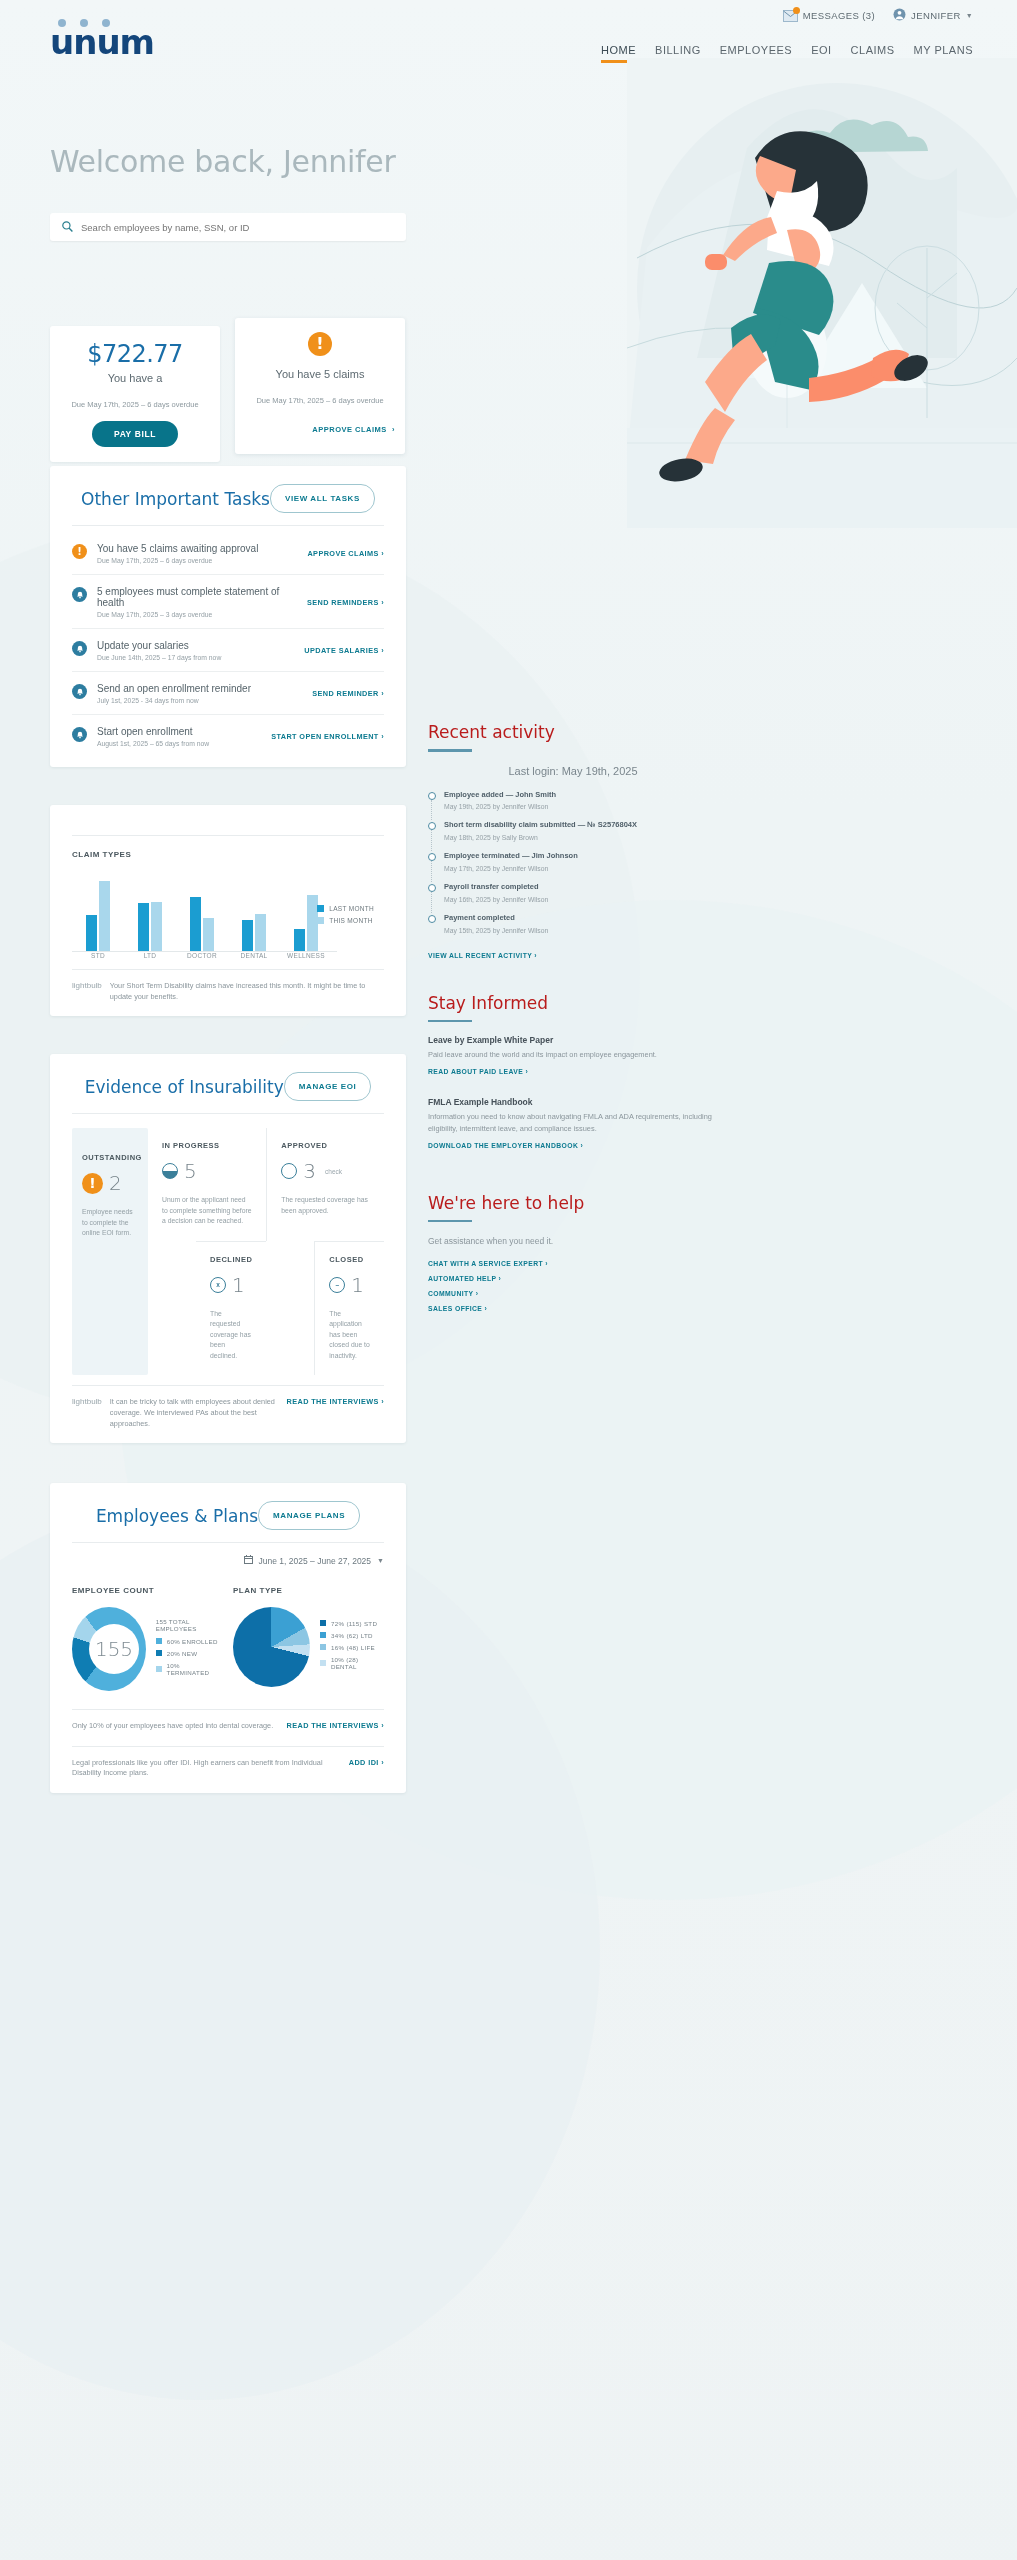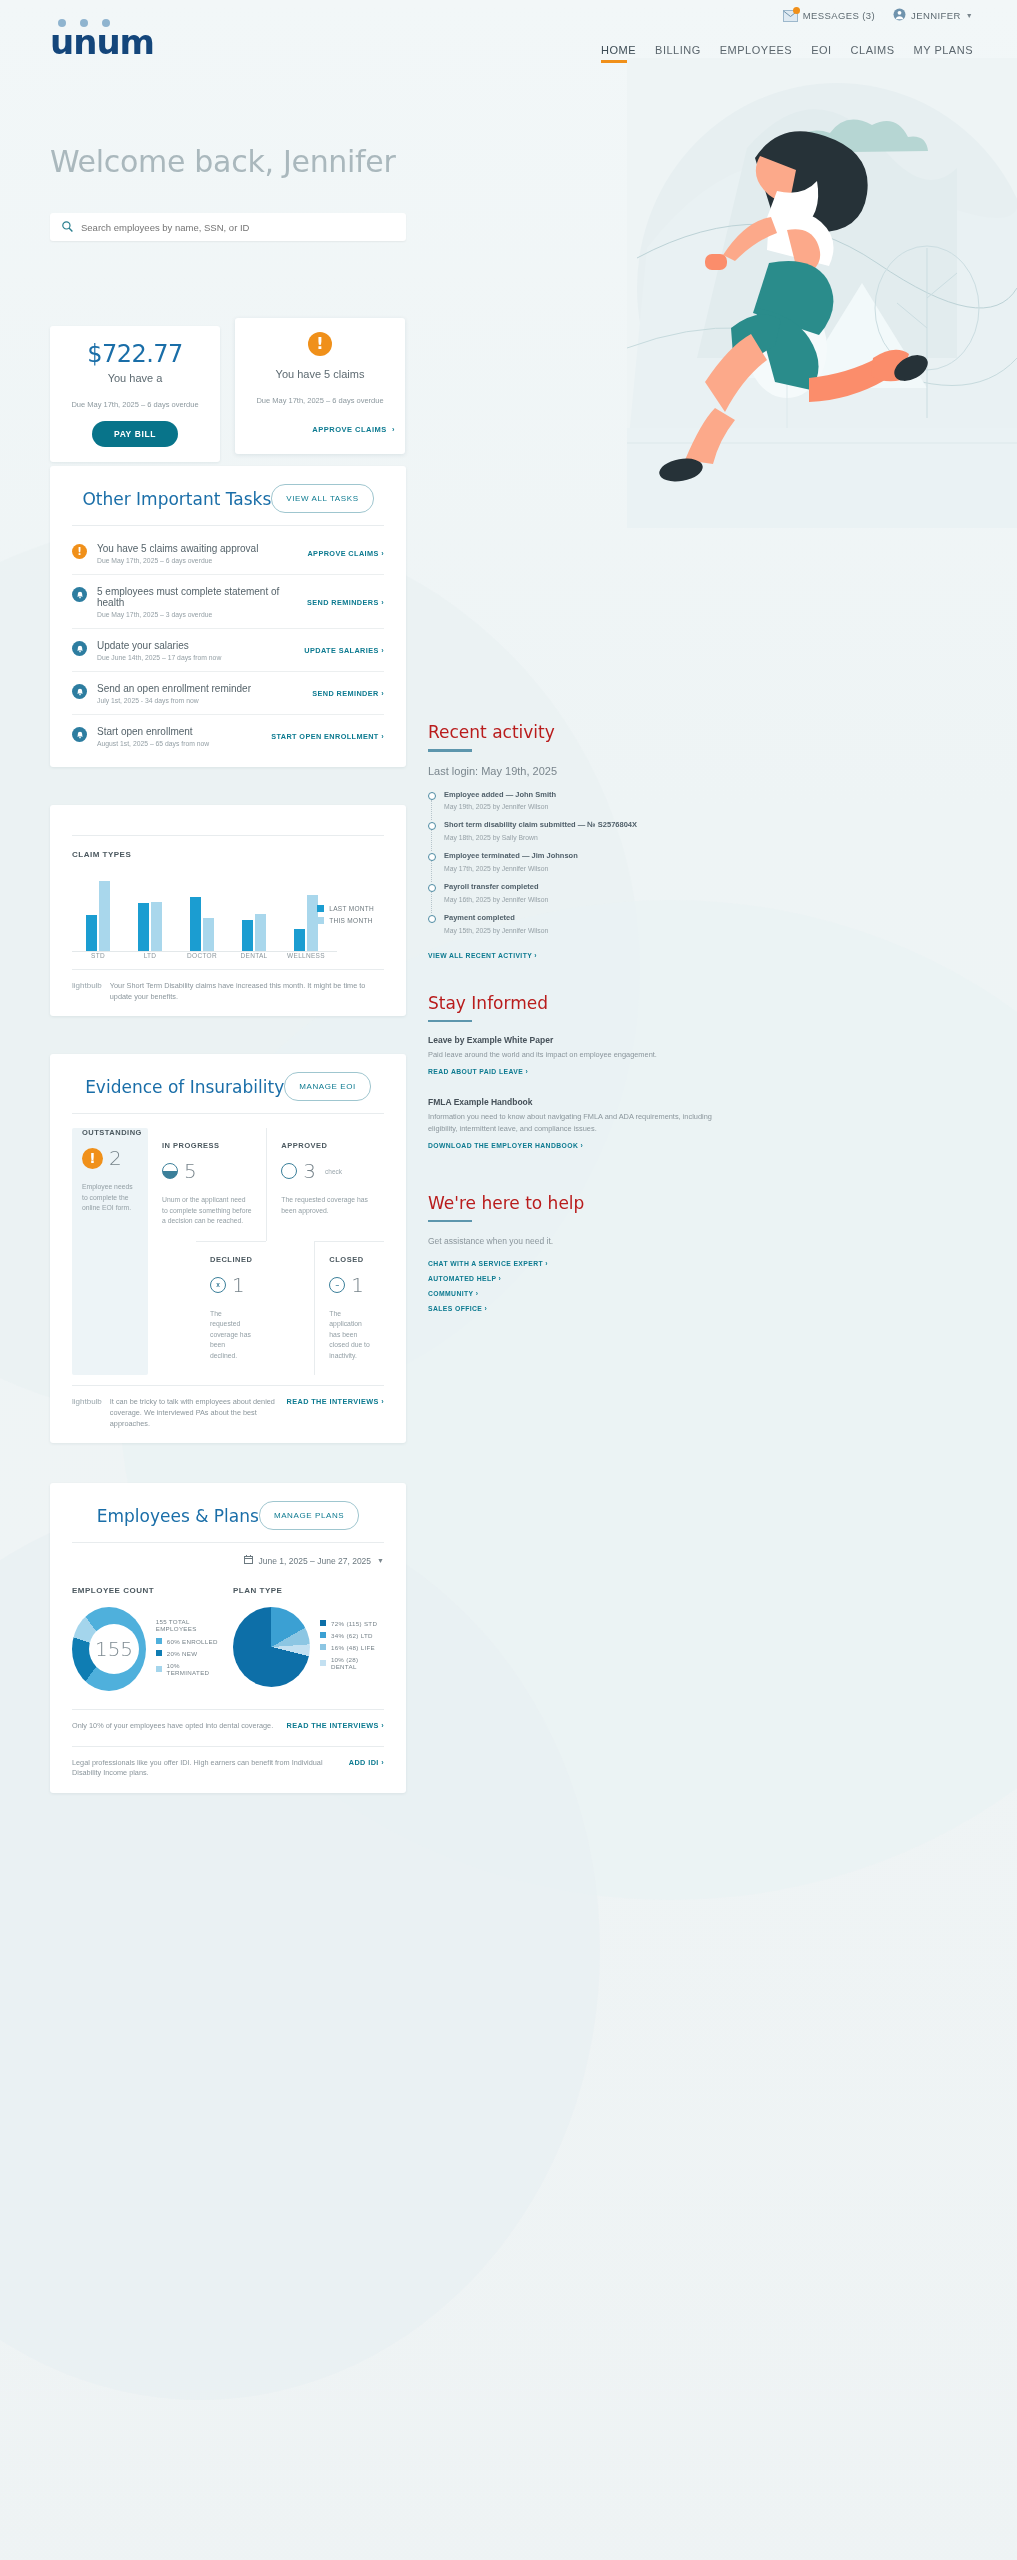--- a/index.html
+++ b/index.html
@@ -125,21 +125,21 @@
   }
 
   
   .sec { padding: 18px 22px 10px; }
   .sec-head { display:flex; align-items:center; justify-content:center; }
   .sec-title {
     font-family:"DejaVu Sans",sans-serif; font-size:17px; color:#1a6ea8; font-weight:400;
   }
   .ghost-btn {
     border:1px solid #9fc6cf; border-radius:14px; background:#fff;
-    color:#0c7a90; font-size:8px; font-weight:400; letter-spacing:.6px;
+    color:#0c7a90; font-size:8px; font-weight:700; letter-spacing:.6px;
     padding: 9px 14px; cursor:pointer; font-family:"Liberation Sans",sans-serif;
     white-space:nowrap;
   }
 
   
   .tasks { margin-top: 6px; }
   .task {
     display:flex; align-items:flex-start; gap:10px;
     padding: 11px 0 10px; border-top:1px solid #eceff0;
   }
@@ -171,21 +171,21 @@
     display:flex; align-items:flex-start; gap:8px; padding: 11px 0 4px;
     border-top:1px solid #e8ecee; margin-top: 10px;
   }
   .tip-ico { font-size:8px; color:#9aa6ac; flex:0 0 auto; }
   .tip-text { font-size:7.3px; color:#8b969c; line-height:1.45; flex:1;}
   .tip-link { font-size:7.3px; font-weight:700; color:#0c7a90; letter-spacing:.4px; white-space:nowrap; cursor:pointer;}
 
   
   .eoi-grid { display:flex; margin-top: 14px; }
   .eoi-out {
-    width: 76px; background:#edf4f7; padding: 0 10px; border-radius:2px;
+    width: 76px; background:#edf4f7; padding: 25px 10px; border-radius:2px;
   }
   .eoi-h { font-size:7.5px; font-weight:700; color:#4b585f; letter-spacing:.5px; }
   .eoi-val { display:flex; align-items:center; gap:6px; margin-top:9px; }
   .eoi-num { font-family:"DejaVu Sans",sans-serif; font-size:20px; color:#76838a; font-weight:300; }
   .eoi-desc { font-size:6.8px; color:#94a0a6; line-height:1.55; margin-top:12px; }
   .eoi-cells { flex:1; display:grid; grid-template-columns: 1fr 1fr; }
   .eoi-cell { padding: 13px 14px 14px; }
   .eoi-cell.bl { border-left:1px solid #e8ecee; }
   .eoi-cell.bt { border-top:1px solid #e8ecee;margin-left:48px; }
   .ring {
@@ -211,21 +211,21 @@
   .lg { font-size:6.2px; color:#77838a; letter-spacing:.3px; }
   .lg .tot { margin-bottom:6px; }
   .lg div.row { display:flex; align-items:center; gap:5px; margin-bottom:5px;}
   .lg i { width:6px;height:6px;display:block; }
   .pie { width:80px;height:80px;border-radius:50%; }
 
   
   .side-block { margin-bottom: 34px; }
   .side-title { font-family:"DejaVu Sans",sans-serif; font-size:17px; color:#b91c1c; font-weight:400; }
   .side-rule { width:44px; height:2.5px; background:#5d96ad; margin: 7px 0 13px; }
-  .side-sub { font-size:11px; color:#7a868d; margin-bottom: 13px; }
+  .side-sub { font-size:11px; color:#7a868d; margin-bottom: 13px; text-align: center; }
   .act { display:flex; gap:8px; position:relative; padding-bottom: 10px;}
   .act-dot { width:8px;height:8px;border-radius:50%;border:1.4px solid #4d8ba3;flex:0 0 8px;margin-top:2px;background:#fff;z-index:2;}
   .act-line { position:absolute; left:3.4px; top:10px; bottom:0; width:1px; border-left:1px dotted #b6c4cb; }
   .act-t { font-size:7.5px; font-weight:700; color:#50606a; line-height:1.45; }
   .act-d { font-size:6.8px; color:#96a1a7; margin-top:3px; }
   .side-link { font-size:6.8px; font-weight:700; color:#0c7a90; letter-spacing:.4px; cursor:pointer; display:block; margin-top:8px;}
   .info-t { font-size:8.5px; font-weight:700; color:#465159; margin-bottom:4px;}
   .info-d { font-size:7.4px; color:#8b969c; line-height:1.5; }
   .info-blk { margin-bottom:16px; }
 </style>

